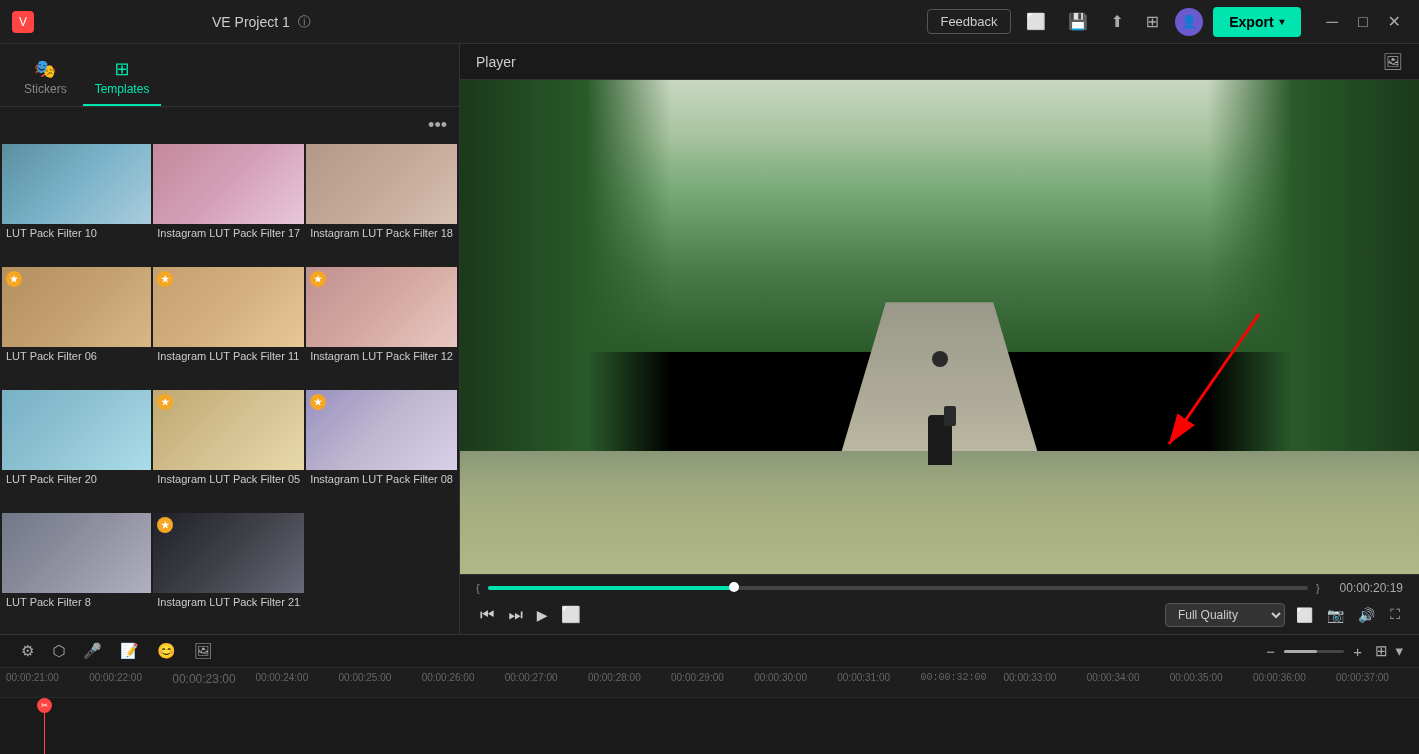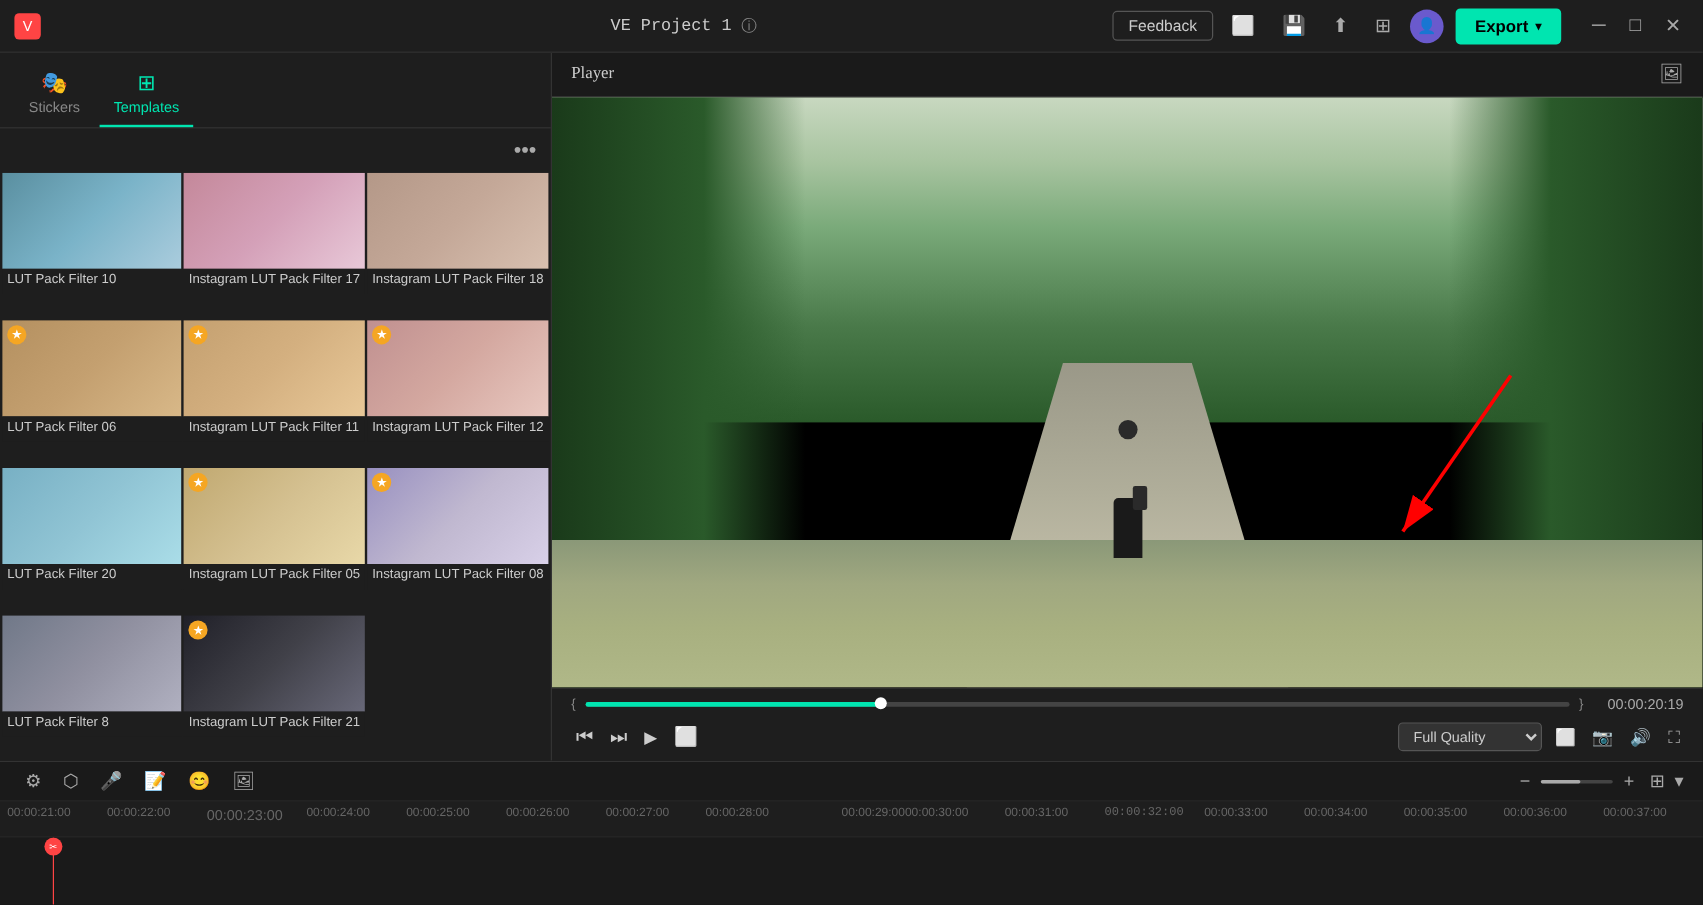--- a/index.html
+++ b/index.html
@@ -21,23 +21,21 @@
       background: #1e1e1e;
       height: 44px;
       padding: 0 12px;
       border-bottom: 1px solid #333;
       flex-shrink: 0;
     }
     .title-bar-center {
       flex: 1;
       display: flex;
       align-items: center;
-      justify-content: center;
       gap: 8px;
-      font-family: Liberation Mono, monospace;
     }
     .project-title {
       color: #ccc;
       font-size: 14px;
     }
     .title-bar-status {
       color: #888;
       font-size: 13px;
     }
     .title-bar-right {
@@ -209,21 +207,20 @@
       display: flex;
       align-items: center;
       justify-content: space-between;
       padding: 8px 16px;
       border-bottom: 1px solid #333;
       flex-shrink: 0;
     }
     .player-title {
       font-size: 14px;
       color: #ccc;
-      font-family: Liberation Serif, serif;
     }
     .player-fullscreen-btn {
       background: none;
       border: none;
       color: #aaa;
       font-size: 16px;
       cursor: pointer;
     }
     .player-viewport {
       flex: 1;
@@ -616,21 +613,21 @@
   <div class="timeline-ruler">
     <div class="ruler-labels">
       <div class="ruler-tick" style="font-size:10px;color:#666;padding-left:2px;">00:00:21:00</div>
       <div class="ruler-tick" style="font-size:10px;color:#666;">00:00:22:00</div>
       <div class="ruler-tick" style="font-size:12px;color:#666;">00:00:23:00</div>
       <div class="ruler-tick" style="font-size:10px;color:#666;">00:00:24:00</div>
       <div class="ruler-tick" style="font-size:10px;color:#666;">00:00:25:00</div>
       <div class="ruler-tick" style="font-size:10px;color:#666;">00:00:26:00</div>
       <div class="ruler-tick" style="font-size:10px;color:#666;">00:00:27:00</div>
       <div class="ruler-tick" style="font-size:10px;color:#666;">00:00:28:00</div>
-      <div class="ruler-tick" style="font-size:10px;color:#666;text-align:right;">00:00:29:00</div>
+      <div class="ruler-tick" style="font-size:10px;color:#666;">00:00:29:00</div>
       <div class="ruler-tick" style="font-size:10px;color:#666;">00:00:30:00</div>
       <div class="ruler-tick" style="font-size:10px;color:#666;">00:00:31:00</div>
       <div class="ruler-tick" style="font-size:10px;color:#666;font-family:Liberation Mono, monospace;">00:00:32:00</div>
       <div class="ruler-tick" style="font-size:10px;color:#666;">00:00:33:00</div>
       <div class="ruler-tick" style="font-size:10px;color:#666;">00:00:34:00</div>
       <div class="ruler-tick" style="font-size:10px;color:#666;">00:00:35:00</div>
       <div class="ruler-tick" style="font-size:10px;color:#666;">00:00:36:00</div>
       <div class="ruler-tick" style="font-size:10px;color:#666;">00:00:37:00</div>
     </div>
   </div>

